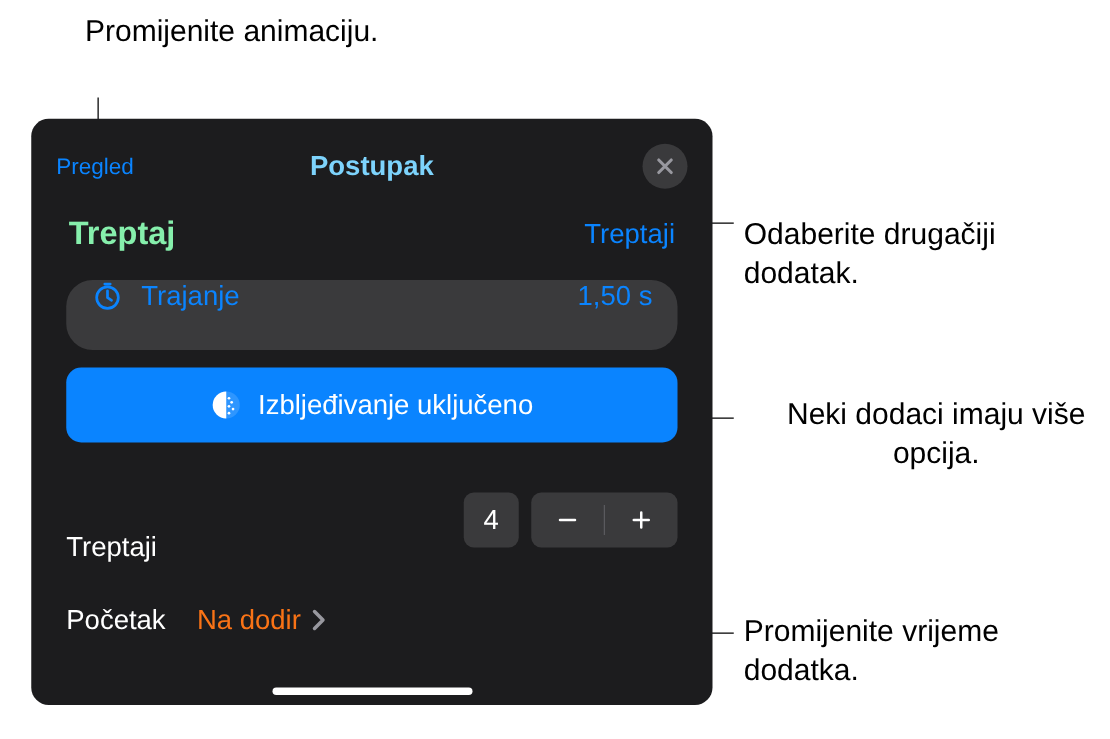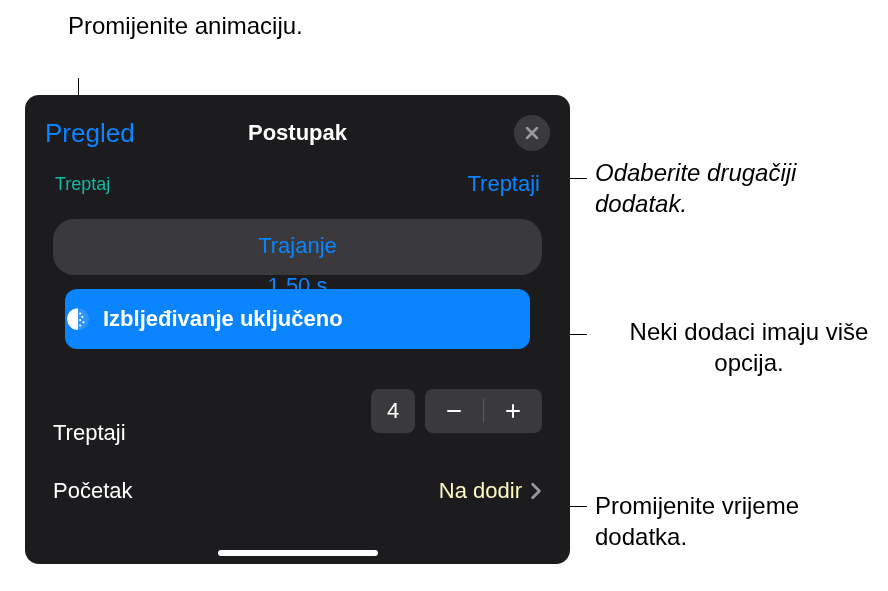--- a/index.html
+++ b/index.html
@@ -27,25 +27,25 @@
     }
     .panel-header {
       display: flex;
       align-items: center;
       justify-content: space-between;
       padding: 0 20px;
       height: 40px;
     }
     .preview-link {
       color: #0a84ff;
-      font-size: 26px;
+      font-size: 18px;
       font-weight: 400;
     }
     .panel-title {
-      color: #ffffff;
+      color: #7dd3fc;
       font-size: 22px;
       font-weight: 600;
       position: absolute;
       left: 50%;
       transform: translateX(-50%);
     }
     .close-btn {
       width: 36px;
       height: 36px;
       border-radius: 50%;
@@ -59,64 +59,62 @@
       width: 16px;
       height: 16px;
     }
     .effect-row {
       display: flex;
       align-items: center;
       justify-content: space-between;
       padding: 18px 30px 14px 30px;
     }
     .effect-name {
-      color: #14b8a6;
-      font-size: 18px;
-      font-weight: 400;
+      color: #86efac;
+      font-size: 26px;
+      font-weight: 700;
     }
     .change-link {
       color: #0a84ff;
       font-size: 22px;
       font-weight: 400;
     }
     .duration-row {
       margin: 8px 28px;
       background: #3a3a3c;
       border-radius: 21px;
       height: 56px;
       display: flex;
-      align-items: center;
       padding: 0 20px;
       gap: 14px;
-      flex-direction: column;
     }
     .timer-icon {
       color: #0a84ff;
     }
     .duration-label {
       color: #0a84ff;
       font-size: 22px;
       flex: 1;
     }
     .duration-value {
       color: #0a84ff;
       font-size: 22px;
     }
     .fade-button {
-      margin: 14px 40px;
+      margin: 14px 28px;
       background: #0a84ff;
       border-radius: 12px;
       height: 60px;
       display: flex;
       align-items: center;
-      justify-content: flex-start;
+      justify-content: center;
       gap: 12px;
       color: #ffffff;
       font-size: 22px;
-      font-weight: 700;
+      font-weight: 400;
     }
     .fade-icon {
       width: 26px;
       height: 26px;
     }
     .blinks-row {
       display: flex;
       align-items: center;
       justify-content: space-between;
       padding: 12px 28px;
@@ -157,34 +155,34 @@
       color: #ffffff;
     }
     .stepper-divider {
       width: 1px;
       background: #5a5a5e;
       margin: 10px 0;
     }
     .start-row {
       display: flex;
       align-items: center;
-      justify-content: space-between;
       padding: 20px 28px 14px 28px;
+      gap: 25px;
     }
     .start-label {
       color: #ffffff;
       font-size: 22px;
     }
     .start-value-group {
       display: flex;
       align-items: center;
       gap: 8px;
     }
     .start-value {
-      color: #fef9c3;
+      color: #f97316;
       font-size: 22px;
     }
     .chevron {
       color: #98989f;
     }
     .home-indicator {
       position: absolute;
       bottom: 8px;
       left: 50%;
       transform: translateX(-50%);
@@ -205,21 +203,21 @@
     }
   </style>
 </head>
 <body>
 
 <div class="callout" style="left: 68px; top: 10px;">
   <span>Promijenite animaciju.</span>
 </div>
 <div class="callout-line" style="left: 78px; top: 78px; width: 1px; height: 30px;"></div>
 
-<div class="callout" style="left: 595px; top: 157px; font-style: italic;">
+<div class="callout" style="left: 595px; top: 172px;">
   <span>Odaberite drugačiji dodatak.</span>
 </div>
 <div class="callout-line" style="left: 537px; top: 178px; width: 50px; height: 1px;"></div>
 
 <div class="callout" style="left: 610px; top: 316px; text-align: center;">
   <span>Neki dodaci imaju više opcija.</span>
 </div>
 <div class="callout-line" style="left: 545px; top: 334px; width: 42px; height: 1px;"></div>
 
 <div class="callout" style="left: 595px; top: 490px;">

